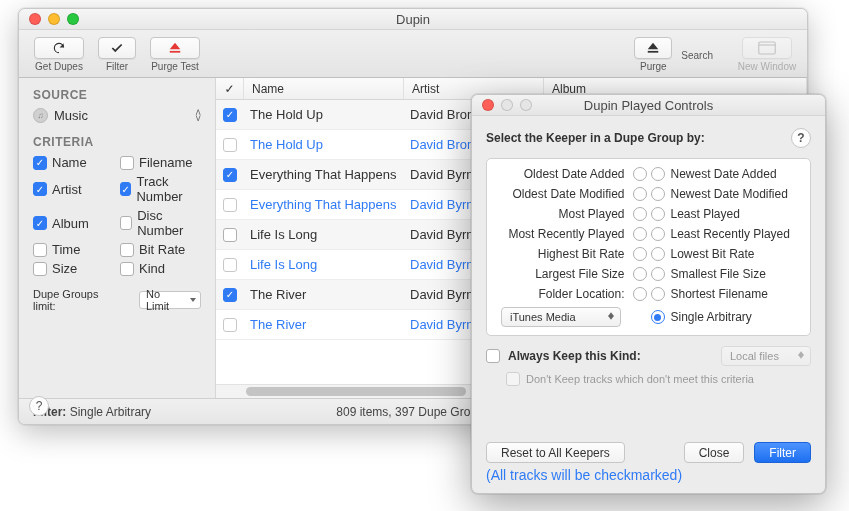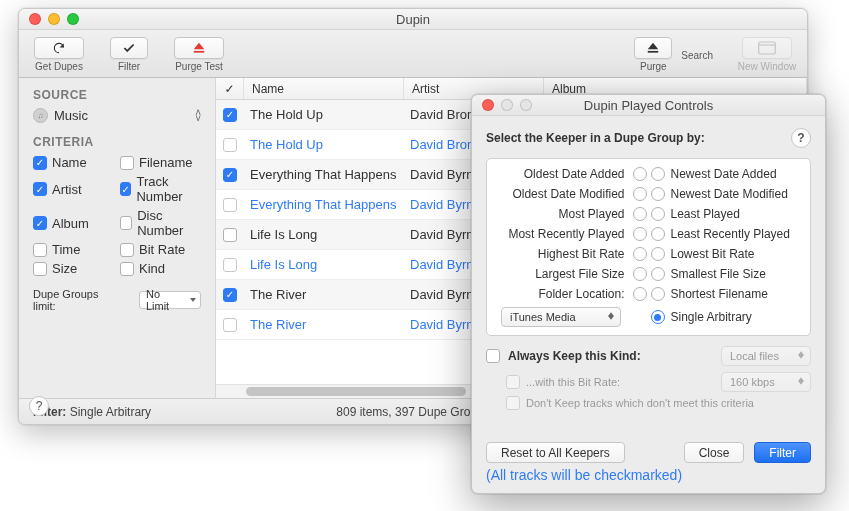--- a/index.html
+++ b/index.html
@@ -7,21 +7,21 @@
 
 
 .main-win { position: absolute; left: 18px; top: 8px; width: 790px; height: 417px; background: #ececec; border: 1px solid #c8c8c8; border-radius: 7px; box-shadow: 0 8px 30px rgba(0,0,0,0.25), 0 0 0 1px rgba(0,0,0,0.05); overflow: hidden; }
 .titlebar { height: 21px; background: linear-gradient(#f6f6f6,#e8e8e8); border-bottom: 1px solid #d4d4d4; display: flex; align-items: center; position: relative; }
 .traffic { display: flex; gap: 7px; padding-left: 10px; }
 .tl { width: 12px; height: 12px; border-radius: 50%; border: 0.5px solid rgba(0,0,0,0.15); }
 .tl.r { background: #ff5f57; } .tl.y { background: #febc2e; } .tl.g { background: #28c840; }
 .wtitle { position: absolute; left: 0; right: 0; text-align: center; font-size: 13px; color: #4a4a4a; pointer-events: none; }
 
 .toolbar { height: 48px; background: linear-gradient(#f0f0f0,#e4e4e4); border-bottom: 1px solid #c0c0c0; display: flex; align-items: center; padding: 4px 10px 2px; }
-.tbtn-group { display: flex; gap: 16px; }
+.tbtn-group { display: flex; gap: 4px; }
 .tbtn { width: 48px; display: flex; flex-direction: column; align-items: center; gap: 2px; cursor: default; }
 .tbtn .ic { width: 38px; height: 22px; background: linear-gradient(#fdfdfd,#f2f2f2); border: 1px solid #c6c6c6; border-radius: 4px; display: flex; align-items: center; justify-content: center; font-size: 13px; box-shadow: 0 1px 0 rgba(0,0,0,0.05); }
 .tbtn .lbl { font-size: 10px; color: #585858; }
 .tbtn.wide { width: 60px; } .tbtn.wide .ic { width: 50px; }
 .tb-spacer { flex: 1; }
 .searchbox { width: 150px; height: 22px; border: 1px solid #c6c6c6; border-radius: 4px; background: #fff; display: flex; align-items: center; padding: 0 6px; font-size: 12px; color: #999; }
 .searchbox .mg { margin-right: 4px; font-size: 12px; color: #888; }
 .search-lbl { font-size: 10px; color: #585858; text-align: right; margin-top: 2px; }
 .tb-col { display: flex; flex-direction: column; align-items: center; }
 .newwin { opacity: 0.4; }
@@ -386,26 +386,20 @@
           <span class="rlabel">Single Arbitrary</span>
         </div>
       </div>
 
     <div class="always-row">
       <span class="chkbox"></span>
       <span class="lbl">Always Keep this Kind:</span>
       <span style="flex:1"></span>
       <span class="popup disabled">Local files</span>
     </div>
-    <div class="subrow disabled">
-      <span class="chkbox"></span>
-      <span>...with this Bit Rate:</span>
-      <span style="flex:1"></span>
-      <span class="popup">160 kbps</span>
-    </div>
     <div class="subrow disabled" style="margin-left:20px">
       <span class="chkbox"></span>
       <span class="notetxt" style="margin:0">Don't Keep tracks which don't meet this criteria</span>
     </div>
   </div>
   <div class="ffooter">
     <div class="btnrow">
       <span class="btn">Reset to All Keepers</span>
       <span style="flex:1"></span>
       <span class="btn">Close</span>

